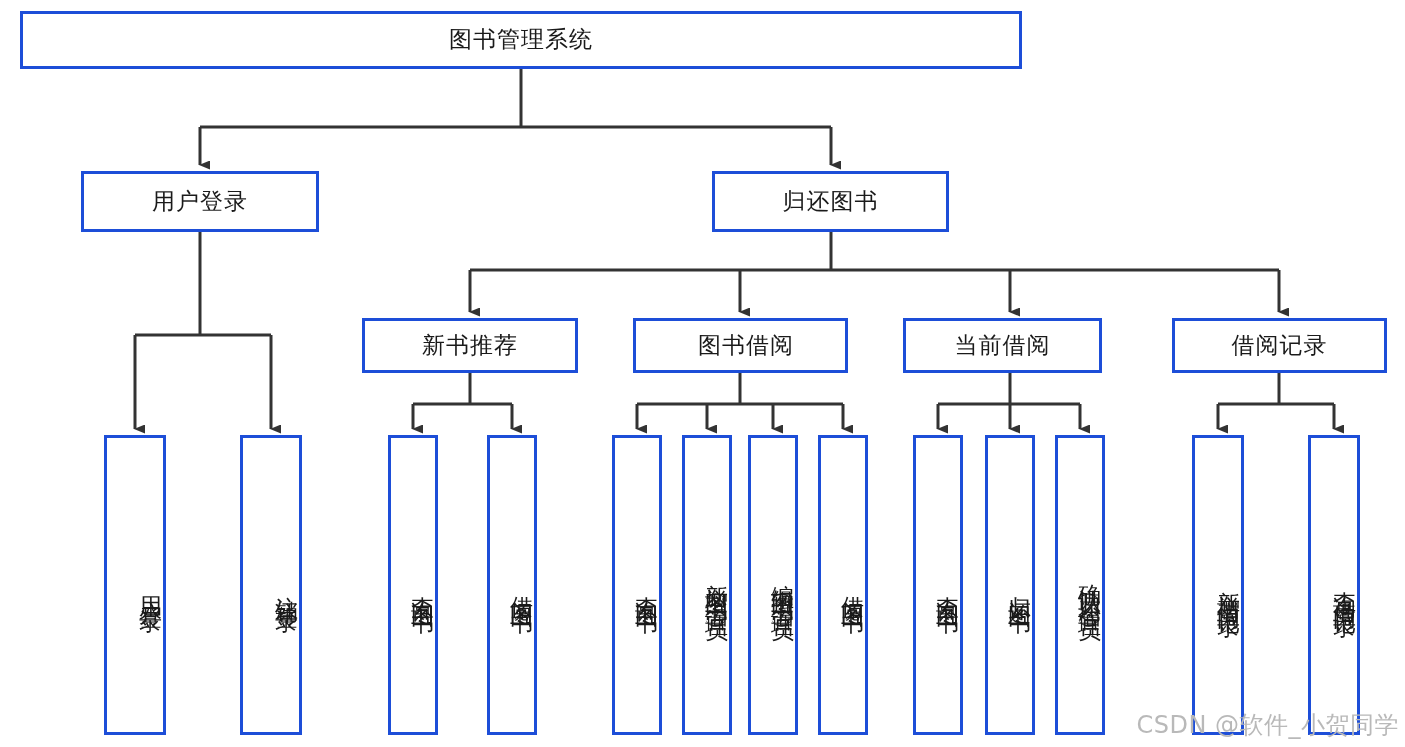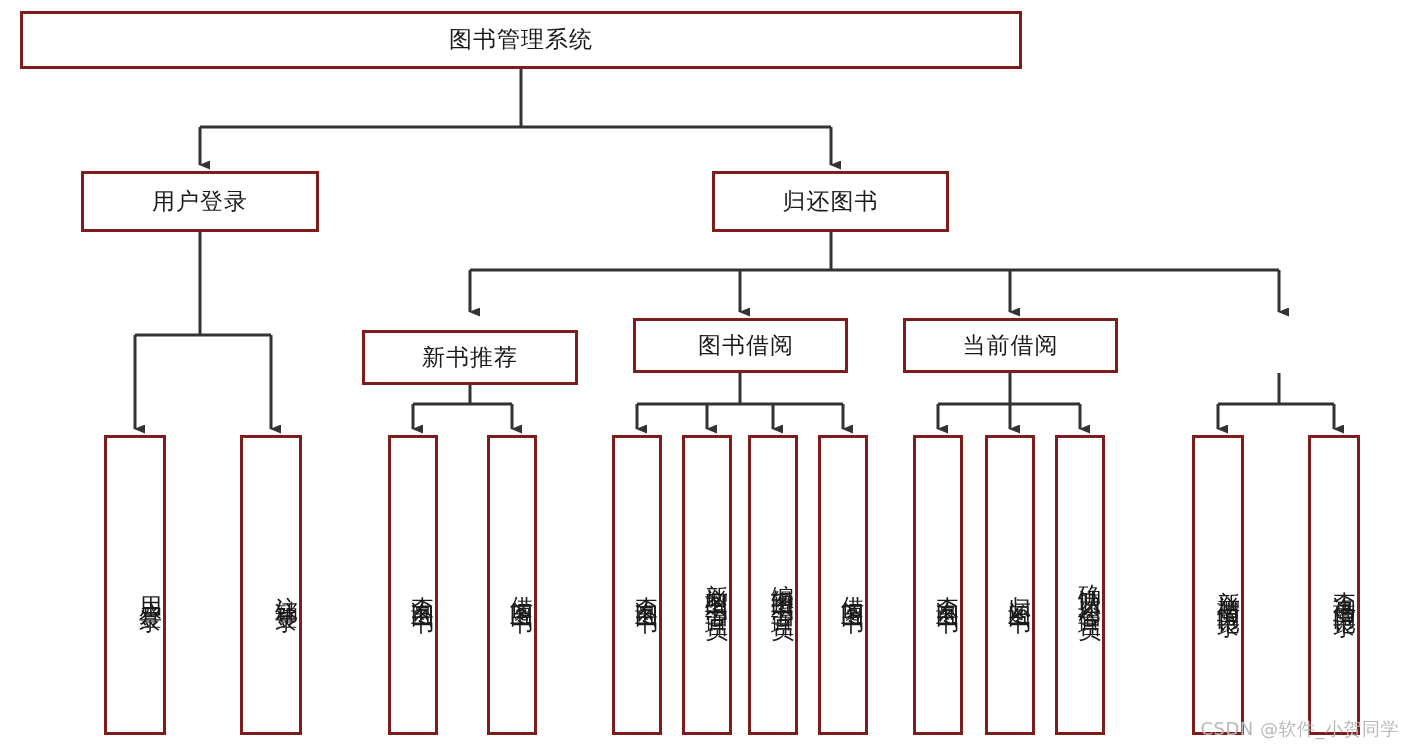--- a/index.html
+++ b/index.html
@@ -17,21 +17,21 @@
   #diagram-root {
     position: absolute;
     left: 0;
     top: 0;
     width: 1405px;
     height: 747px;
   }
   .node {
     position: absolute;
     box-sizing: border-box;
-    border: 3px solid #7f1d1d;
+    border: 3px solid #1d4ed8;
     background: #ffffff;
     display: flex;
     align-items: center;
     justify-content: center;
     color: #1a1a1a;
   }
   .node-h {
     font-size: 23px;
     letter-spacing: 1px;
     line-height: 1.2;
@@ -54,21 +54,21 @@
     left: 0;
     top: 0;
     width: 1405px;
     height: 747px;
     pointer-events: none;
   }
   #watermark {
     position: absolute;
     right: 6px;
     bottom: 6px;
-    font-size: 18px;
+    font-size: 24px;
     color: #b9b9b9;
     letter-spacing: 0.5px;
     white-space: nowrap;
   }
 </style>
 </head>
 <body>
 
 <div id="diagram-root">
 
@@ -129,28 +129,31 @@
     <span>图书管理系统</span>
   </div>
 
   <div class="node node-h" style="left:81px; top:171px; width:238px; height:61px;">
     <span>用户登录</span>
   </div>
   <div class="node node-h" style="left:712px; top:171px; width:237px; height:61px;">
     <span>归还图书</span>
   </div>
 
-  <div class="node node-h" style="left:362px; top:318px; width:216px; height:55px;margin-top:12px;">
+  <div class="node node-h" style="left:362px; top:318px; width:216px; height:55px;">
     <span>新书推荐</span>
   </div>
   <div class="node node-h" style="left:633px; top:318px; width:215px; height:55px;padding-left:11px;">
     <span>图书借阅</span>
   </div>
-  <div class="node node-h" style="left:903px; top:318px; width:215px; height:55px;">
+  <div class="node node-h" style="left:903px; top:318px; width:199px; height:55px;">
     <span>当前借阅</span>
+  </div>
+  <div class="node node-h" style="left:1172px; top:318px; width:215px; height:55px;">
+    <span>借阅记录</span>
   </div>
 
   <div class="node node-v" style="left:104px; top:435px; width:62px; height:300px;">
     <span>用户登录</span>
   </div>
   <div class="node node-v" style="left:240px; top:435px; width:62px; height:300px;">
     <span>注销登录</span>
   </div>
 
   <div class="node node-v" style="left:388px; top:435px; width:50px; height:300px;">

